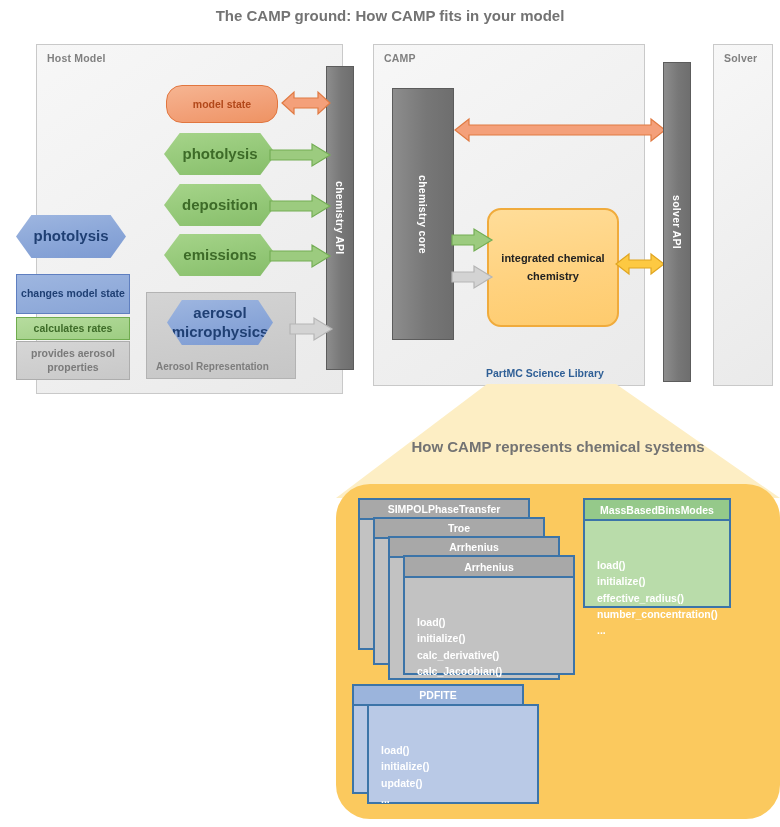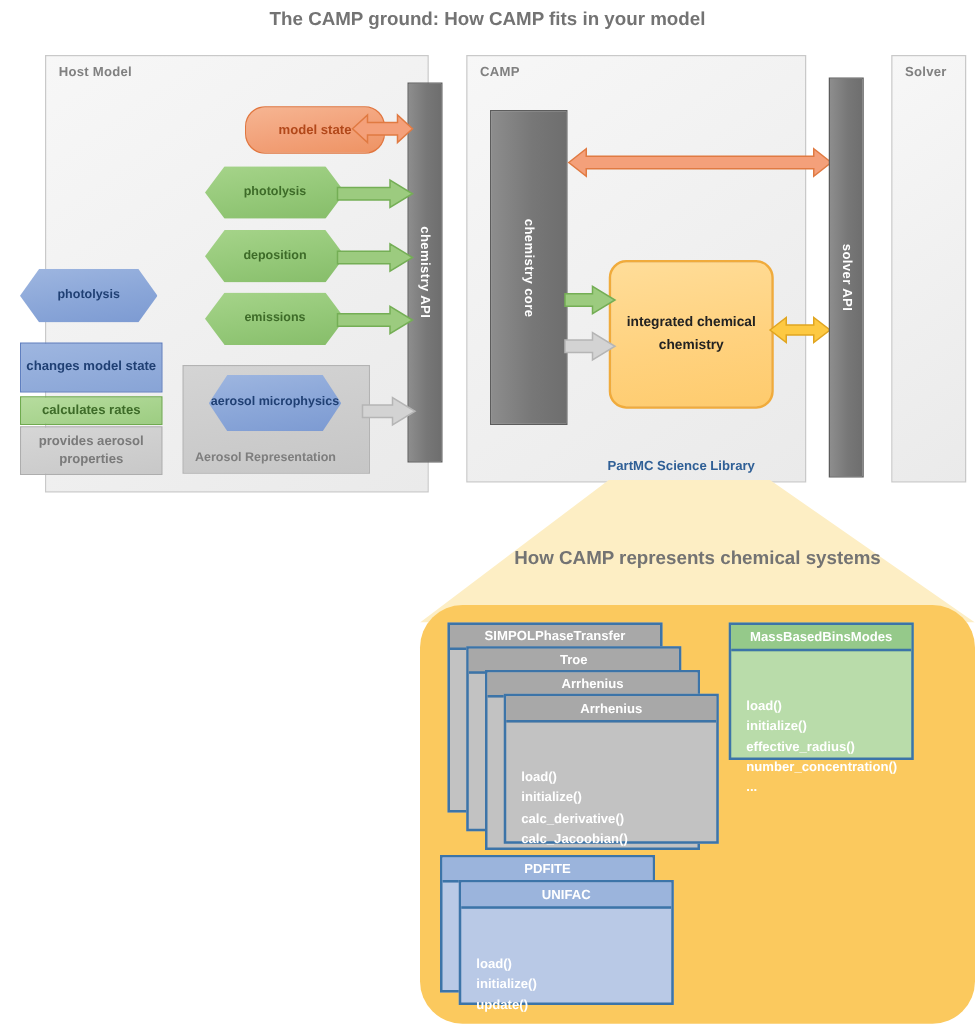--- a/index.html
+++ b/index.html
@@ -20,31 +20,31 @@
   
   .vbar{background:linear-gradient(90deg,#8d8d8d 0%,#777777 55%,#6e6e6e 100%);
         border:1px solid #5c5c5c;display:flex;align-items:center;justify-content:center;}
   .vbar span{writing-mode:vertical-rl;text-orientation:mixed;
              font-size:10.5px;font-weight:bold;color:#ffffff;letter-spacing:.3px;
              white-space:nowrap;}
 
   
   .hex{clip-path:polygon(14% 0%,86% 0%,100% 50%,86% 100%,14% 100%,0% 50%);
        display:flex;align-items:center;justify-content:center;text-align:center;
-       font-size:10px;font-weight:bold;line-height:1.25;}
+       font-size:15px;font-weight:bold;line-height:1.25;}
   .hex-green{background:linear-gradient(170deg,#a6d48a 0%,#94c878 55%,#86bd69 100%);
              color:#3d6b28;}
   .hex-blue{background:linear-gradient(170deg,#9eb6e0 0%,#8aa6d8 55%,#7c9ad2 100%);
             color:#1f3f73;}
 
   
   .rr-orange{background:linear-gradient(170deg,#f6b592 0%,#f2a179 55%,#ee9363 100%);
              border:1px solid #e1763f;border-radius:16px;
              display:flex;align-items:center;justify-content:center;
-             font-size:10.5px;font-weight:bold;color:#b2481a;margin-left:30px;}
+             font-size:10.5px;font-weight:bold;color:#b2481a;}
 
   
   .chip{display:flex;align-items:center;justify-content:center;text-align:center;
         font-size:10.5px;font-weight:bold;line-height:1.25;}
   .chip-blue{background:linear-gradient(170deg,#9eb6e0,#88a4d6);border:1px solid #5f7fc0;color:#1f3f73;}
   .chip-green{background:linear-gradient(170deg,#b6dc9e,#9dcd82);border:1px solid #6fab4e;color:#3d6b28;}
   .chip-gray{background:linear-gradient(170deg,#d6d6d6,#c8c8c8);border:1px solid #adadad;color:#7a7a7a;}
 
   
   .subbox{background:linear-gradient(170deg,#d4d4d4,#c6c6c6);border:1px solid #b3b3b3;}
@@ -249,20 +249,19 @@
     <div>effective_radius()</div>
     <div>number_concentration()</div>
     <div>...</div>
   </div>
 </div>
 
 <div class="card c-blue" style="left:352px;top:684px;width:172px;height:110px;">
   <div class="card-hdr" style="height:20px;">PDFITE</div>
 </div>
 <div class="card c-blue" style="left:367px;top:704px;width:172px;height:100px;">
-  <div class="card-hdr" style="height:21px;">UNIFAC</div>
   <div class="card-body">
     <div>load()</div>
     <div>initialize()</div>
     <div>update()</div>
     <div>...</div>
   </div>
 </div>
 
 </body></html>

